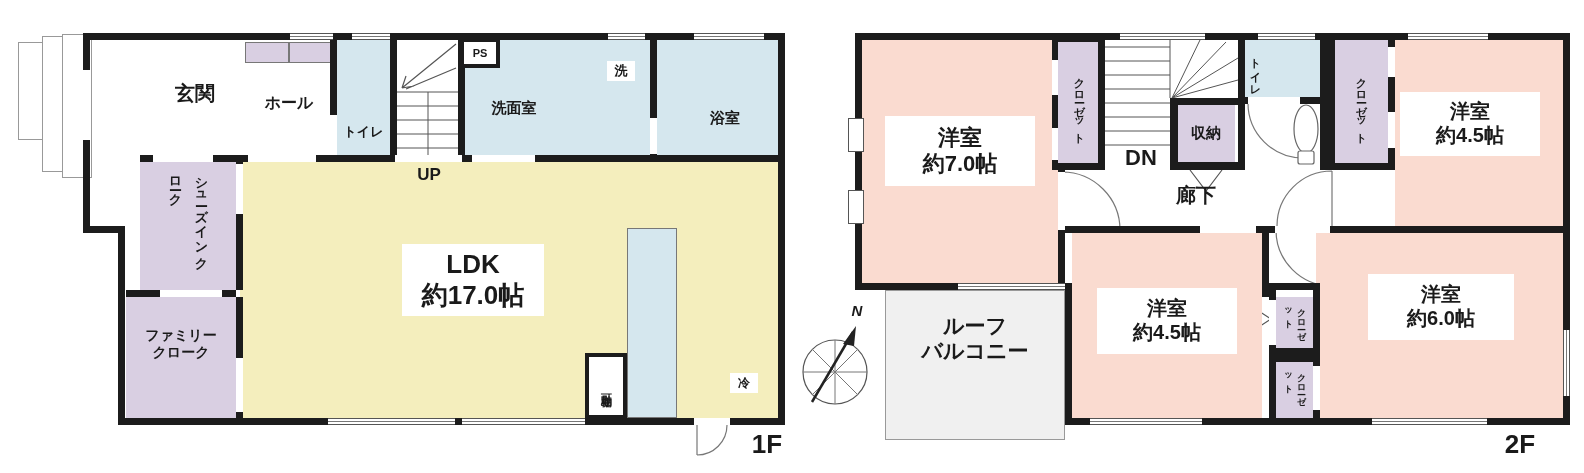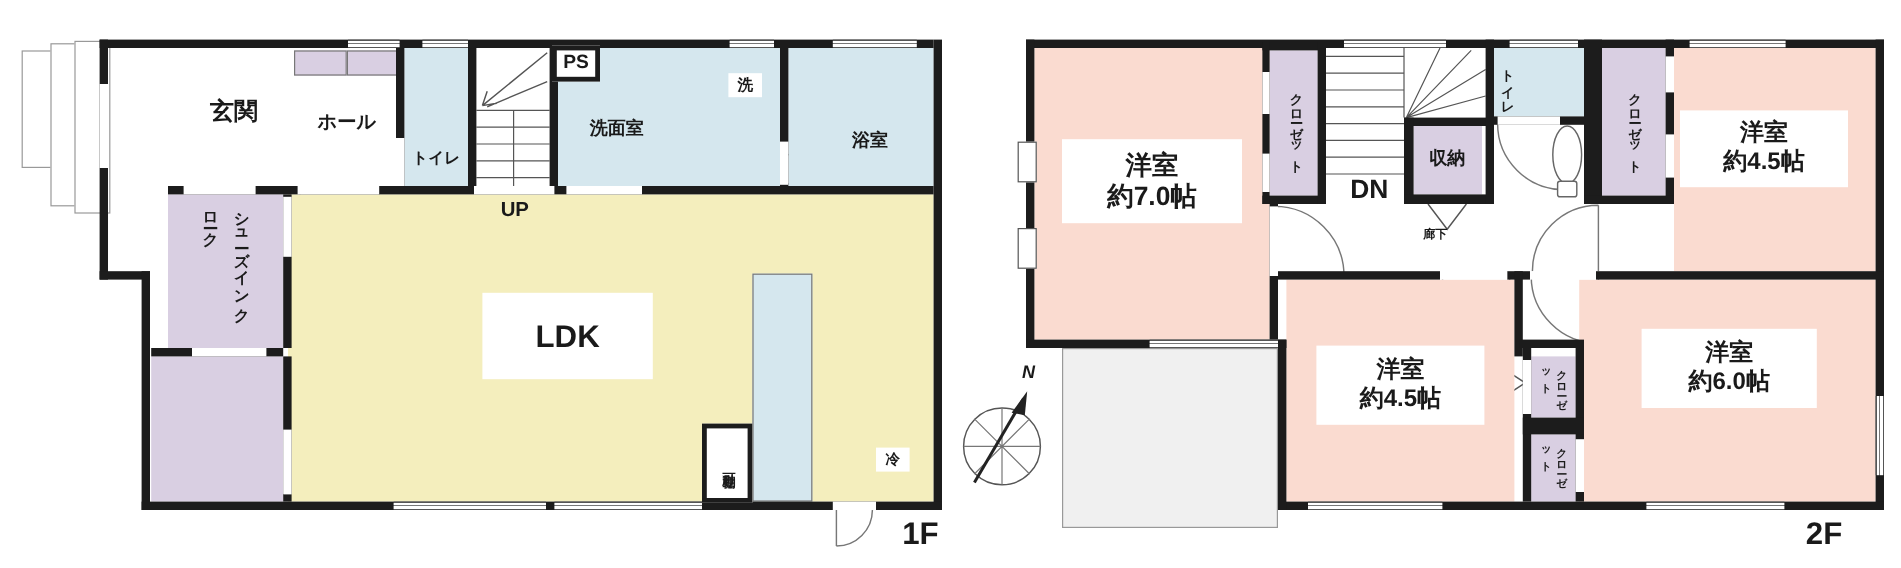--- a/index.html
+++ b/index.html
@@ -86,21 +86,21 @@
       <path d="M716,356 L772,412 M772,356 L716,412" stroke="#888" stroke-width="1" fill="none"></path>
       <rect x="742" y="228" width="34" height="124" rx="0" stroke="#888" fill="none" stroke-width="1.2" stroke-dasharray="4,3"></rect>
       <path d="M742,259 L776,259 M742,290 L776,290 M742,321 L776,321" stroke="#888" stroke-width="1" fill="none" stroke-dasharray="4,3"></path>
       <circle cx="835" cy="372" r="32" stroke="#555" fill="none" stroke-width="1.2"></circle>
       <path d="M835,340 L835,404 M803,372 L867,372 M812,349 L858,395 M812,395 L858,349" stroke="#777" stroke-width="1" fill="none"></path>
       <path d="M812,402 L853,332" stroke="#222" stroke-width="2.5" fill="none"></path>
       <polygon points="856,326 843,344 854,346" fill="#222"></polygon>
     </svg>
 
 <div class="abs box" style="left:460px;top:38px;width:40px;height:30px;z-index:6">
-  <div class="lbl" style="width:100%;height:100%;font-size:16px">PS</div>
+  <div class="lbl" style="width:100%;height:100%;font-size:11px">PS</div>
 </div>
 
 <div class="abs box" style="left:585px;top:353px;width:42px;height:66px;z-index:6">
   <div class="v" style="width:100%;height:100%;font-size:11px">可動棚</div>
 </div>
 
 <div class="abs white" style="left: 90px; top: 40px; width: 240px; height: 115px; z-index: 1;"></div>
     <div class="abs white" style="left: 125px; top: 155px; width: 15px; height: 135px; z-index: 1;"></div>
     <div class="abs blue" style="left: 337px; top: 40px; width: 53px; height: 115px; z-index: 1;"></div>
     <div class="abs blue" style="left: 465px; top: 40px; width: 185px; height: 115px; z-index: 1;"></div>
@@ -207,41 +207,50 @@
     <div class="abs lbl " style="left: 248px; top: 92px; width: 82px; height: 22px; z-index: 8; font-size: 16px;">ホール</div>
     <div class="abs lbl " style="left: 337px; top: 123px; width: 53px; height: 18px; z-index: 8; font-size: 13px;">トイレ</div>
     <div class="abs lbl " style="left: 396px; top: 160px; width: 66px; height: 30px; z-index: 8; font-size: 17px;">UP</div>
     <div class="abs lbl " style="left: 466px; top: 96px; width: 96px; height: 24px; z-index: 8; font-size: 15px;">洗面室</div>
     <div class="abs lbl bg" style="left: 607px; top: 61px; width: 28px; height: 20px; z-index: 8; font-size: 13px;">洗</div>
     <div class="abs lbl " style="left: 693px; top: 106px; width: 64px; height: 24px; z-index: 8; font-size: 15px;">浴室</div>
     <div class="abs lbl bg" style="left: 730px; top: 373px; width: 28px; height: 20px; z-index: 8; font-size: 12px;">冷</div>
     <div class="abs lbl " style="left: 740px; top: 427px; width: 54px; height: 34px; z-index: 8; font-size: 26px;">1F</div>
     <div class="abs lbl " style="left: 1118px; top: 144px; width: 46px; height: 28px; z-index: 8; font-size: 22px;">DN</div>
     <div class="abs lbl " style="left: 1177px; top: 120px; width: 58px; height: 26px; z-index: 8; font-size: 15px;">収納</div>
-    <div class="abs lbl " style="left: 1164px; top: 183px; width: 64px; height: 26px; z-index: 8; font-size: 10px;">廊下</div>
+    <div class="abs lbl " style="left: 1164px; top: 183px; width: 64px; height: 26px; z-index: 8; font-size: 20px;">廊下</div>
     <div class="abs lbl " style="left: 1492px; top: 427px; width: 56px; height: 34px; z-index: 8; font-size: 26px;">2F</div>
     <div class="abs lbl it" style="left: 842px; top: 300px; width: 30px; height: 22px; z-index: 8; font-size: 15px;">N</div>
     <div class="abs lbl bg" style="left: 402px; top: 244px; width: 142px; height: 72px; z-index: 8; font-size: 26px;">
       <span>LDK</span>
+      <span>約17.0帖</span>
     </div>
     <div class="abs lbl bg" style="left: 885px; top: 116px; width: 150px; height: 70px; z-index: 8; font-size: 22px;">
       <span>洋室</span>
       <span>約7.0帖</span>
     </div>
     <div class="abs lbl bg" style="left: 1400px; top: 92px; width: 140px; height: 64px; z-index: 8; font-size: 20px;">
       <span>洋室</span>
       <span>約4.5帖</span>
     </div>
     <div class="abs lbl bg" style="left: 1097px; top: 288px; width: 140px; height: 66px; z-index: 8; font-size: 20px;">
       <span>洋室</span>
       <span>約4.5帖</span>
     </div>
     <div class="abs lbl bg" style="left: 1368px; top: 274px; width: 146px; height: 66px; z-index: 8; font-size: 20px;">
       <span>洋室</span>
       <span>約6.0帖</span>
+    </div>
+    <div class="abs lbl" style="left: 898px; top: 310px; width: 154px; height: 58px; z-index: 8; font-size: 21px;">
+      <span>ルーフ</span>
+      <span>バルコニー</span>
+    </div>
+    <div class="abs lbl" style="left: 128px; top: 322px; width: 106px; height: 44px; z-index: 8; font-size: 14px;">
+      <span>ファミリー</span>
+      <span>クローク</span>
     </div>
     <div class="abs v" style="left: 160px; top: 168px; width: 56px; height: 106px; z-index: 8; font-size: 13px; line-height: 26px;">シューズインクローク</div>
     <div class="abs v" style="left: 1066px; top: 58px; width: 26px; height: 92px; z-index: 8; font-size: 11px;">クローゼット</div>
     <div class="abs v" style="left: 1348px; top: 58px; width: 26px; height: 92px; z-index: 8; font-size: 11px;">クローゼット</div>
     <div class="abs v" style="left: 1278px; top: 302px; width: 33px; height: 42px; z-index: 8; font-size: 9px; line-height: 13px;">クローゼット</div>
     <div class="abs v" style="left: 1278px; top: 367px; width: 33px; height: 42px; z-index: 8; font-size: 9px; line-height: 13px;">クローゼット</div>
     <div class="abs v" style="left: 1247px; top: 45px; width: 16px; height: 50px; z-index: 8; font-size: 11px;">トイレ</div>
   </div>
 
 </body></html>

